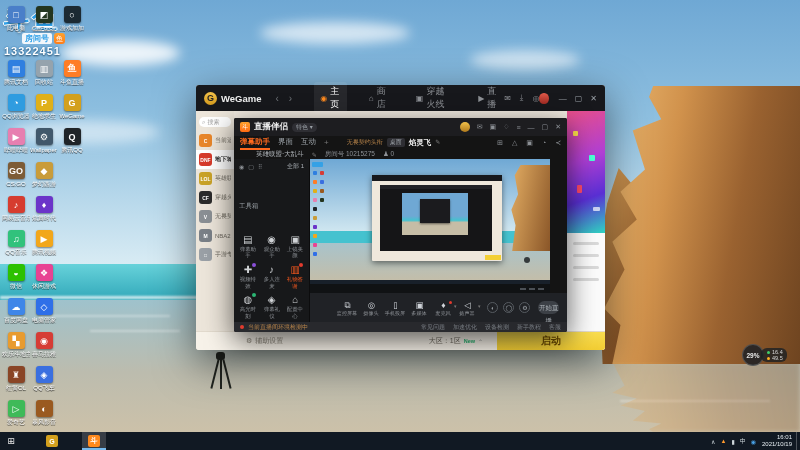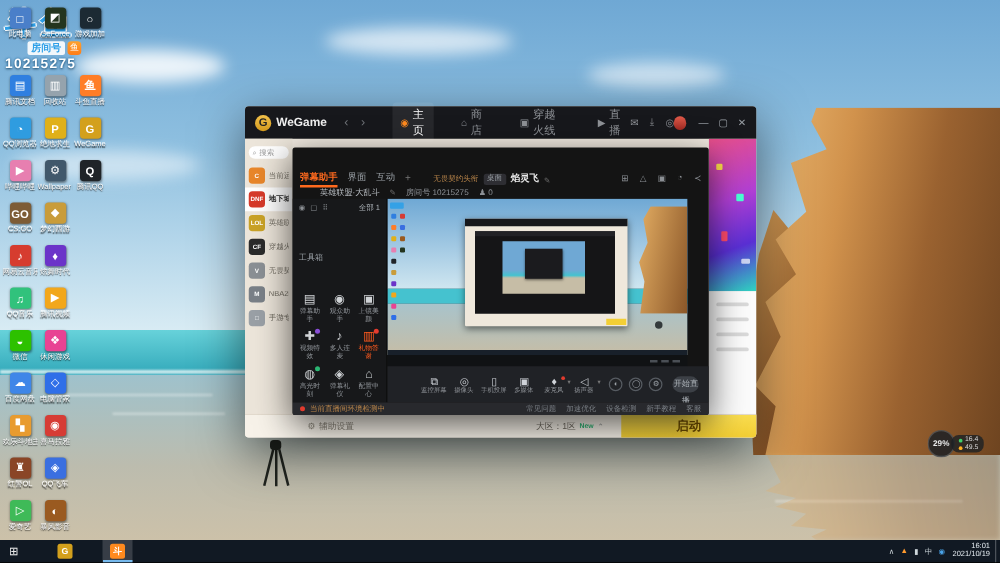--- a/index.html
+++ b/index.html
@@ -98,21 +98,21 @@
        color:#fff;font-size:6px;text-align:center;line-height:10px}
   #cp-title{color:#f2f2f2;font-size:8.5px;font-weight:bold}
   #cp-chip{background:#2e2e33;color:#9aa0a6;font-size:6px;border-radius:5px;padding:0 4px;line-height:9px}
   #cp-ticons{margin-left:auto;display:flex;align-items:center;gap:7px;color:#8b8f94;font-size:7px}
   #cp-avatar{width:10px;height:10px;border-radius:50%;background:linear-gradient(#f2c14a,#b07a1d)}
   #cp-tabrow{position:absolute;left:0;top:18px;right:0;height:13px;display:flex;align-items:center;
        padding:0 6px;box-sizing:border-box;gap:8px}
   .cp-tab{font-size:7.5px;color:#9aa0a6;position:relative;line-height:12px}
   .cp-tab.active{color:#ff6a1e;font-weight:bold;border-bottom:2px solid #ff6a1e}
   #cp-addtab{color:#777;font-size:8px}
-  #cp-roomline{display:flex;align-items:flex-end;gap:4px;margin-left:10px}
+  #cp-roomline{display:flex;align-items:flex-start;gap:4px;margin-left:10px}
   #cp-badge{font-size:6px;color:#b9854a}
   #cp-chip2{background:#2e2e33;color:#9aa0a6;font-size:6px;border-radius:2px;padding:0 3px;line-height:9px}
   #cp-roomtitle{color:#ececec;font-size:7.5px;font-weight:bold}
   .edit-ic{color:#777;font-size:6px}
   #cp-ricons{margin-left:auto;display:flex;gap:9px;color:#8b8f94;font-size:7px}
   #cp-inforow{position:absolute;left:22px;top:31px;right:6px;height:10px;display:flex;align-items:center;
        gap:8px;font-size:6.5px;color:#8d9196}
   #cp-category{color:#b9bec3}
   
   #cp-left{position:absolute;left:0;top:41px;width:76px;bottom:10px;background:#17181a;border-right:1px solid #0c0c0d;box-sizing:border-box}
@@ -216,21 +216,21 @@
     <div class="leg" style="left:18px;transform:rotate(-14deg)"></div>
   </div>
 </div>
 
 <div id="watermark">
   <div id="wm-brand">斗鱼</div>
   <div id="wm-roomrow">
     <span id="wm-roomlabel">房间号</span>
     <span id="wm-fish">鱼</span>
   </div>
-  <div id="wm-number">10215275</div>
+  <div id="wm-number">13322451</div>
 </div>
 
 <div id="desk-icons">
     <div class="dicon" style="left: 2px; top: 6px;">
       <div class="ic" style="background: rgb(74, 127, 201);">□</div>
       <div class="lb">此电脑</div>
     </div>
     <div class="dicon" style="left: 30px; top: 6px;">
       <div class="ic" style="background: rgb(36, 53, 31);">◩</div>
       <div class="lb">GeForce</div>
@@ -439,20 +439,35 @@
     <div id="wg-server">
       <span>大区：1区</span>
       <span class="new">New</span>
       <span class="caret">⌃</span>
     </div>
     <button id="wg-launch">启动</button>
   </div>
 </div>
 
 <div id="companion">
+  <div id="cp-titlebar">
+    <span id="cp-logo">斗</span>
+    <span id="cp-title">直播伴侣</span>
+    <span id="cp-chip">特色 ▾</span>
+    <div id="cp-ticons">
+      <span id="cp-avatar"></span>
+    <div>✉</div>
+        <div>▣</div>
+        <div>♢</div>
+        <div>≡</div>
+        <div>—</div>
+        <div>▢</div>
+        <div>✕</div>
+      </div>
+  </div>
   <div id="cp-tabrow">
     <div id="cp-tabs" style="display:flex;gap:8px">
         <div class="cp-tab active">弹幕助手</div>
         <div class="cp-tab">界面</div>
         <div class="cp-tab">互动</div>
       </div>
     <span id="cp-addtab">+</span>
     <div id="cp-roomline">
       <span id="cp-badge">无畏契约头衔</span>
       <span id="cp-chip2">桌面</span>

